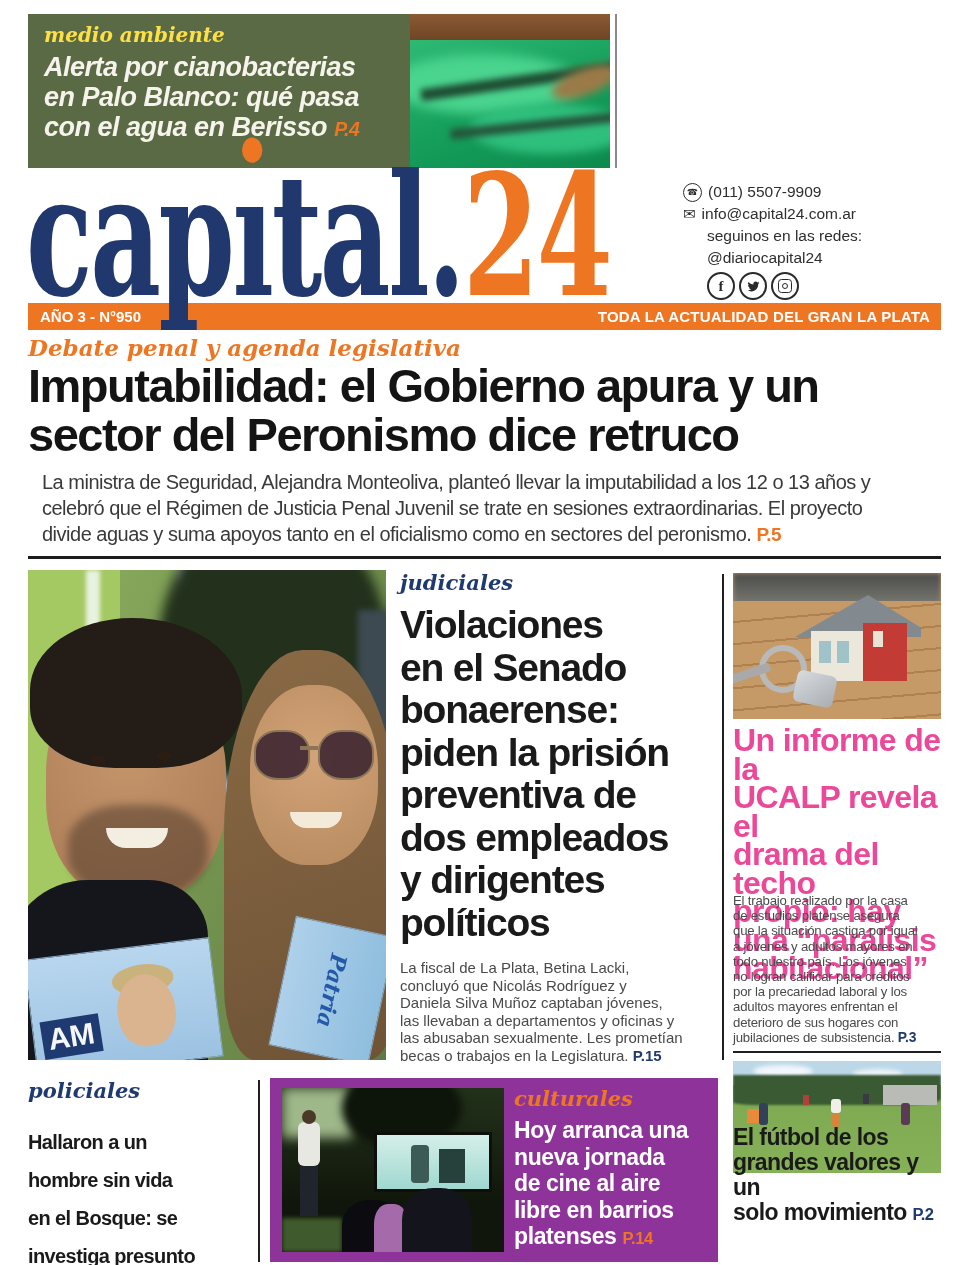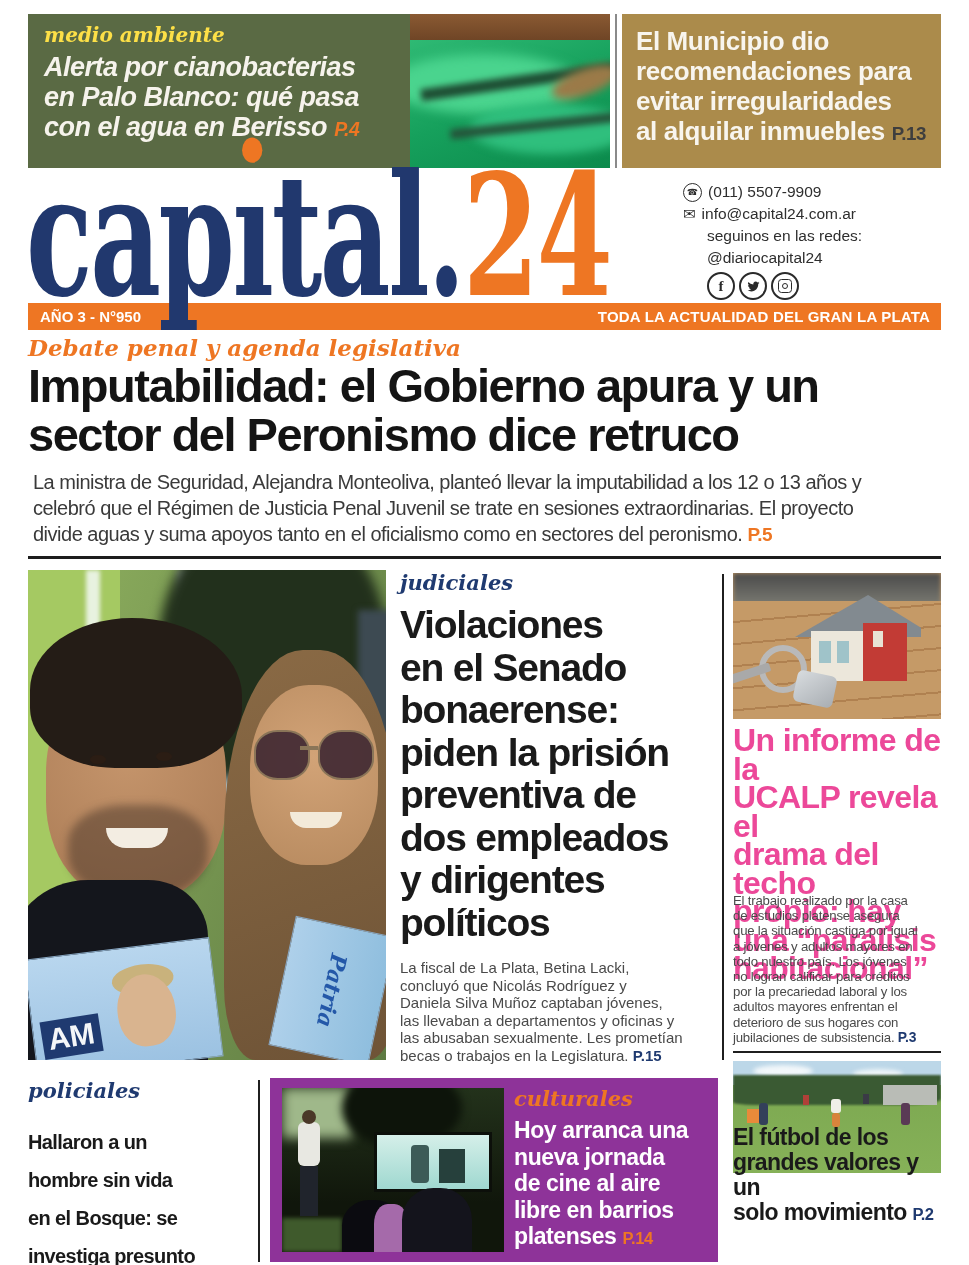--- a/index.html
+++ b/index.html
@@ -63,21 +63,21 @@
   .date-bar{left:28px;top:303px;width:913px;height:27px;background:#ee7623;z-index:1;color:#fff;
         font-weight:bold;font-size:15px;line-height:27px;}
   .db-edition{position:absolute;left:12px;}
   .db-date{position:absolute;left:317px;}
   .db-tag{position:absolute;right:11px;letter-spacing:0.2px;}
 
   
   .lead-kicker{left:28px;top:334px;font-size:23px;color:#ee7623;}
   .lead-hl{left:28px;top:361px;width:920px;font-size:47px;line-height:49px;font-weight:bold;
         color:#141414;letter-spacing:-1.5px;}
-  .lead-body{left:33px;top:469px;width:920px;font-size:20px;line-height:26px;color:#3a3a3a;letter-spacing:-0.5px;}
+  .lead-body{left:42px;top:469px;width:920px;font-size:20px;line-height:26px;color:#3a3a3a;letter-spacing:-0.5px;}
   .lead-body .pref{font-size:0.95em;}
   .hr-main{left:28px;top:556px;width:913px;height:3px;background:#1c1c1c;}
 
   
   .selfie{left:28px;top:570px;width:358px;height:490px;background:linear-gradient(110deg,#8fb05f,#5d7a42);}
   .sf-lime{position:absolute;left:0;top:0;width:92px;height:470px;background:#a5c962;}
   .sf-stripe{position:absolute;left:58px;top:0;width:14px;height:470px;background:#e8f2e0;filter:blur(2px);}
   .sf-bldg{position:absolute;left:150px;top:0;width:90px;height:230px;background:#b9c4c9;filter:blur(3px);}
   .sf-win{position:absolute;left:330px;top:40px;width:40px;height:180px;background:#3d4a52;filter:blur(3px);}
   .sf-tree{position:absolute;left:130px;top:-60px;width:230px;height:280px;border-radius:50%;background:#22301c;filter:blur(6px);}
@@ -179,26 +179,20 @@
     <div class="photo-cyano ph">
       <div class="cy-swirl1"></div>
       <div class="cy-swirl2"></div>
       <div class="cy-dark1"></div>
       <div class="cy-dark2"></div>
       <div class="cy-sand"></div>
       <div class="cy-shore"></div>
     </div>
   </article>
   <div class="abs vrule-top"></div>
-  <article class="abs box-gold">
-    <h2><span class="preline">El Municipio dio
-recomendaciones para
-evitar irregularidades
-al alquilar inmuebles</span> <span class="pref dark">P.13</span></h2>
-  </article>
 
   <div class="abs logo"><span>cap</span><span class="i">ı</span><span>tal</span><span>.</span><span class="num">24</span></div>
 
   <div class="abs contact">
     <div class="c-row">
       <span class="circ-ic">☎</span>
       <span>(011) 5507-9909</span>
     </div>
     <div class="c-row">
       <span class="env-ic">✉</span>

